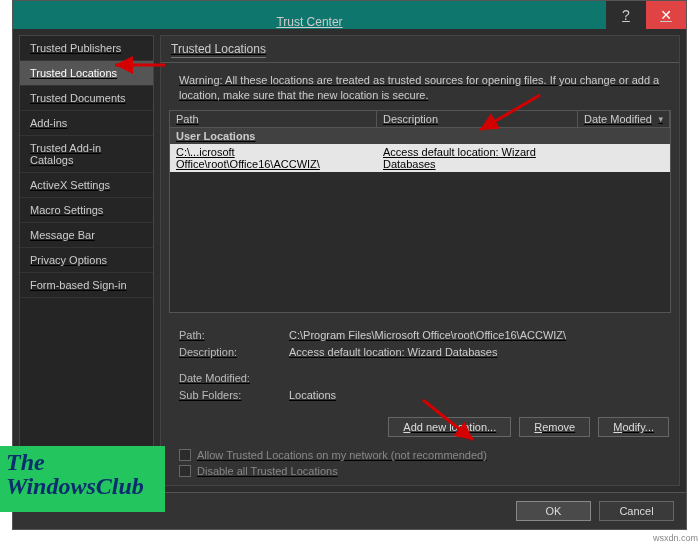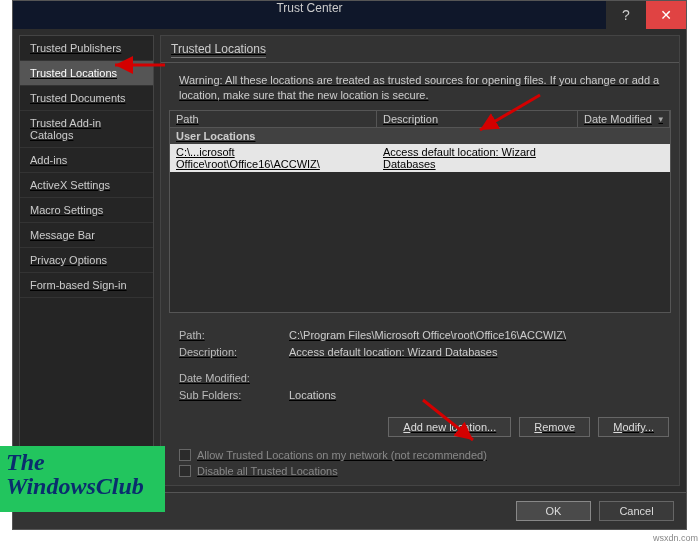--- a/index.html
+++ b/index.html
@@ -16,26 +16,27 @@
   position: absolute;
   left: 12px; top: 0;
   width: 675px; height: 530px;
   background: #2d2d2d;
   border: 1px solid #555;
   display: flex;
   flex-direction: column;
 }
 .titlebar {
   height: 28px;
-  background: #0f172a;
-  display: flex;
-  align-items: flex-start;
+  background: #0f766e;
+  display: flex;
+  align-items: flex-end;
   color: #ccc;
   font-size: 12px;
   position: relative;
+  text-decoration: underline;
 }
 .titlebar-title { flex: 1; text-align: center; }
 .titlebar-btns { display: flex; }
 .titlebar-btn {
   width: 40px; height: 28px;
   display: flex; align-items: center; justify-content: center;
   color: #fff; font-size: 14px;
   background: #2d2d2d;
 }
 .titlebar-btn.close { background: #e04343; }
@@ -198,22 +199,22 @@
       <div class="titlebar-btn close">✕</div>
     </div>
   </div>
 
   <div class="content">
 
     <div class="sidebar">
       <div class="sidebar-item">Trusted Publishers</div>
       <div class="sidebar-item selected">Trusted Locations</div>
       <div class="sidebar-item">Trusted Documents</div>
+      <div class="sidebar-item">Add-ins</div>
       <div class="sidebar-item">Trusted Add-in Catalogs</div>
-      <div class="sidebar-item">Add-ins</div>
       <div class="sidebar-item">ActiveX Settings</div>
       <div class="sidebar-item">Macro Settings</div>
       <div class="sidebar-item">Message Bar</div>
       <div class="sidebar-item">Privacy Options</div>
       <div class="sidebar-item">Form-based Sign-in</div>
     </div>
 
     <div class="main">
       <div class="section-title"><span style="border-bottom:1px solid #777; padding-bottom:1px;">Trusted Locations</span></div>
 

